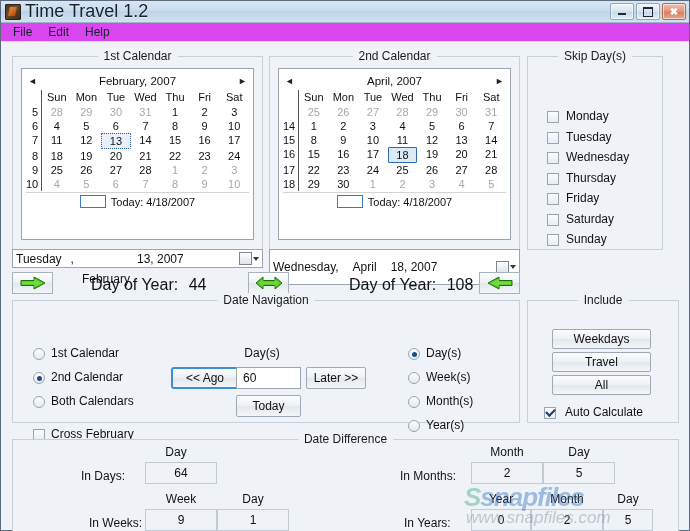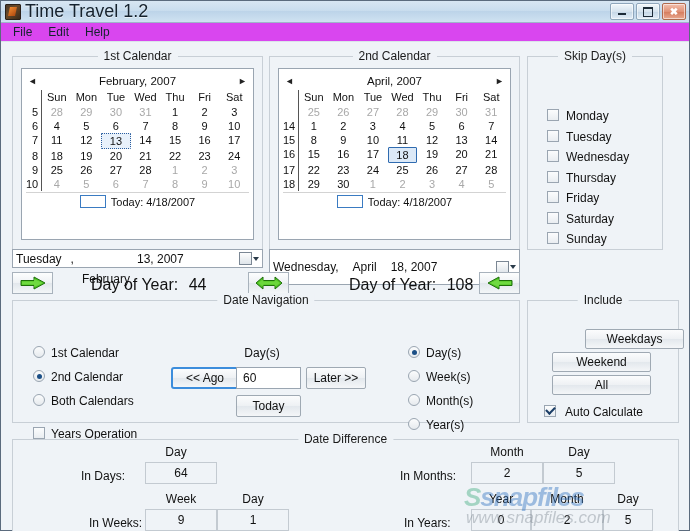--- a/index.html
+++ b/index.html
@@ -123,21 +123,21 @@
   .cb.checked:after{
     content:"";width:7px;height:4px;border-left:2px solid #1b3d66;border-bottom:2px solid #1b3d66;
     transform:rotate(-45deg) translate(1px,-1px);
   }
   .rb{
     width:12px;height:12px;box-sizing:border-box;border:1px solid #9aa5b1;border-radius:50%;
     background:linear-gradient(to bottom,#fbfcfd,#e6eaee);
     display:inline-flex;align-items:center;justify-content:center;flex:0 0 12px;
   }
   .rb.checked:after{content:"";width:5px;height:5px;border-radius:50%;background:#1b4f86;}
-  .optrow{position:absolute;display:flex;align-items:flex-start;gap:6px;font-size:12px;color:#111;white-space:nowrap;}
+  .optrow{position:absolute;display:flex;align-items:flex-end;gap:6px;font-size:12px;color:#111;white-space:nowrap;}
   
   .btn{
     position:absolute;box-sizing:border-box;
     border:1px solid #9fa9b3;border-radius:2px;
     background:linear-gradient(to bottom,#fbfcfd 0%,#eef1f4 48%,#e3e8ed 52%,#f4f6f8 100%);
     display:flex;align-items:center;justify-content:center;
     font-size:12px;color:#111;
   }
   .btn.focus{border:2px solid #3c8ddc;border-radius:3px;}
   
@@ -437,21 +437,21 @@
     <div class="optrow" style="left:32px;top:328px;">
       <span class="rb checked"></span>
       <span>2nd Calendar</span>
     </div>
     <div class="optrow" style="left:32px;top:352px;">
       <span class="rb"></span>
       <span>Both Calendars</span>
     </div>
     <div class="optrow" style="left:32px;top:385px;">
       <span class="cb"></span>
-      <span>Years Operation</span>
+      <span>Cross February</span>
     </div>
 
     <div class="lbl ctr" style="left:225px;top:304px;width:72px;">Day(s)</div>
     <div class="btn focus" style="left:170px;top:325px;width:68px;height:22px;">&lt;&lt; Ago</div>
     <div class="tinput" style="left:235px;top:325px;width:65px;height:22px;">60</div>
     <div class="btn" style="left:305px;top:325px;width:60px;height:22px;">Later &gt;&gt;</div>
     <div class="btn" style="left:235px;top:353px;width:65px;height:22px;">Today</div>
 
     <div class="optrow" style="left:407px;top:304px;">
       <span class="rb checked"></span>
@@ -466,22 +466,22 @@
       <span>Month(s)</span>
     </div>
     <div class="optrow" style="left:407px;top:376px;">
       <span class="rb"></span>
       <span>Year(s)</span>
     </div>
 
     <div class="gb" style="left:526px;top:258px;width:152px;height:123px;">
       <div class="gb-title">Include</div>
     </div>
-    <div class="btn" style="left:551px;top:287px;width:99px;height:20px;margin-left:33px;">Weekdays</div>
-    <div class="btn" style="left:551px;top:310px;width:99px;height:20px;">Weekend</div>
+    <div class="btn" style="left:551px;top:287px;width:99px;height:20px;">Weekdays</div>
+    <div class="btn" style="left:551px;top:310px;width:99px;height:20px;">Travel</div>
     <div class="btn" style="left:551px;top:333px;width:99px;height:20px;">All</div>
     <div class="optrow" style="left:543px;top:363px;gap:9px;">
       <span class="cb checked"></span>
       <span>Auto Calculate</span>
     </div>
 
     <div class="gb" style="left:11px;top:397px;width:667px;height:105px;">
       <div class="gb-title">Date Difference</div>
     </div>
 

